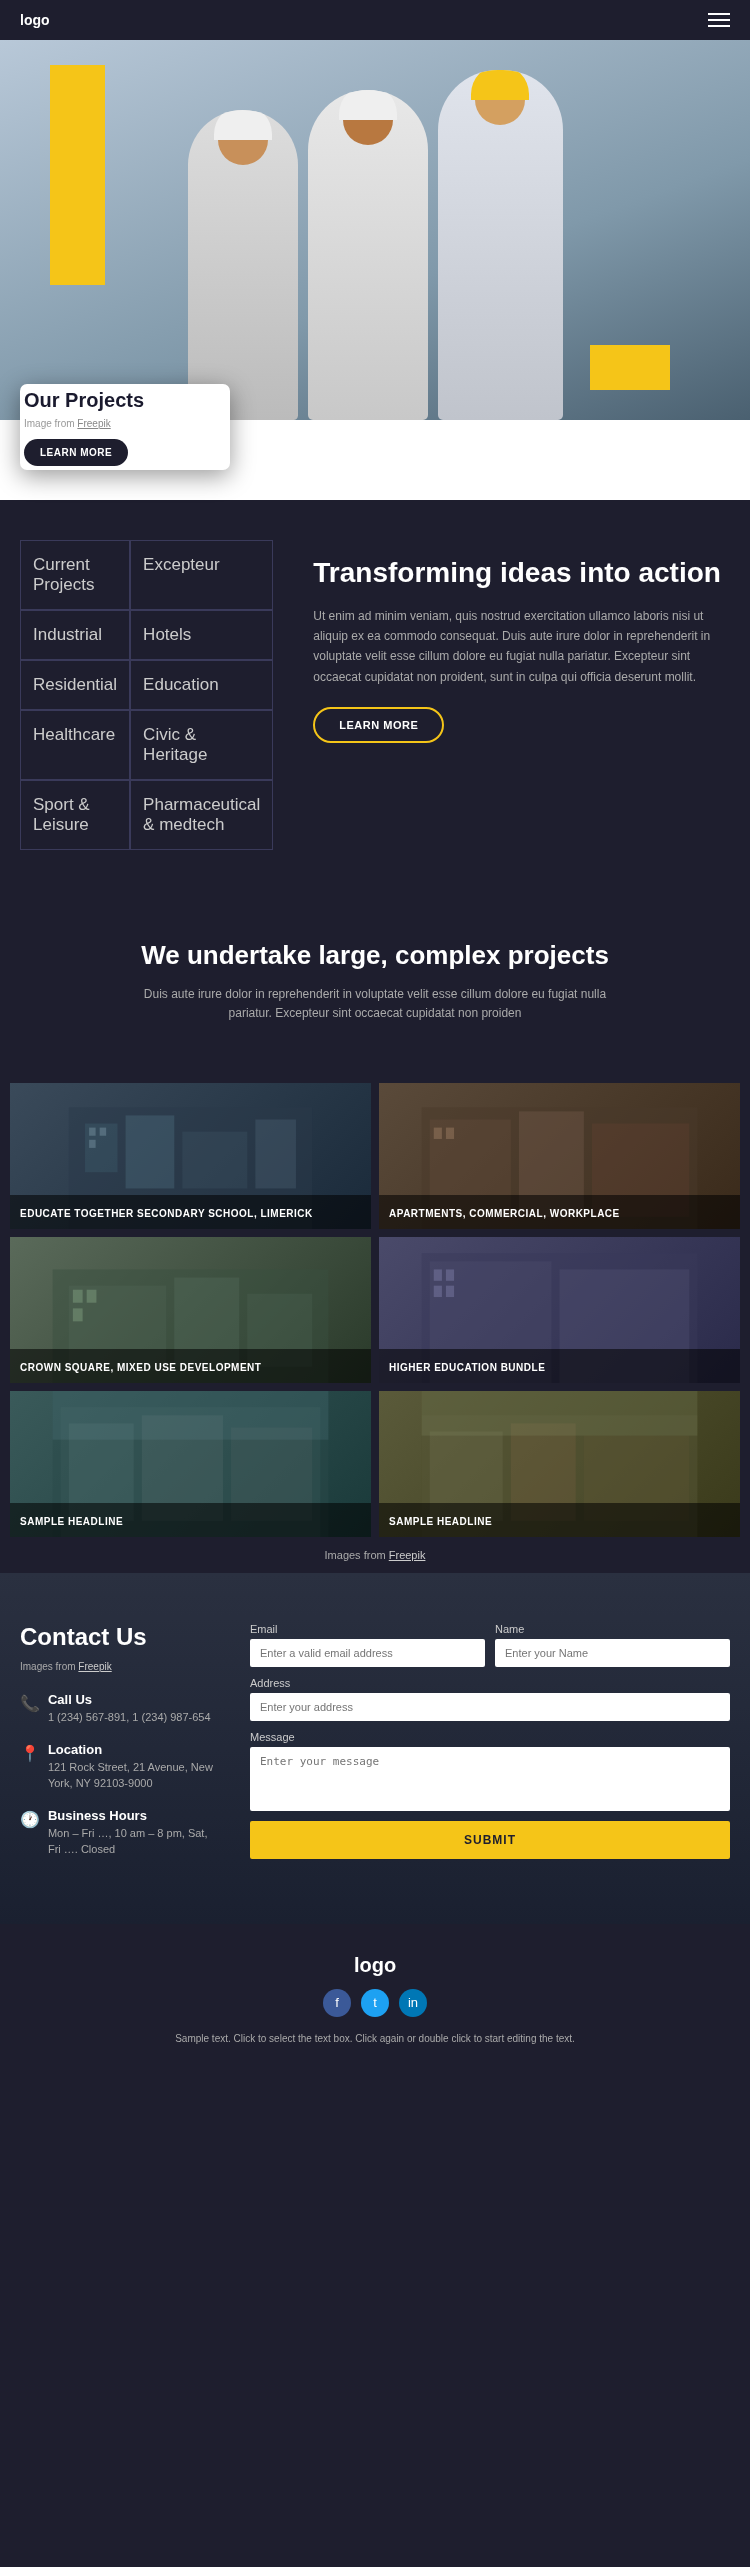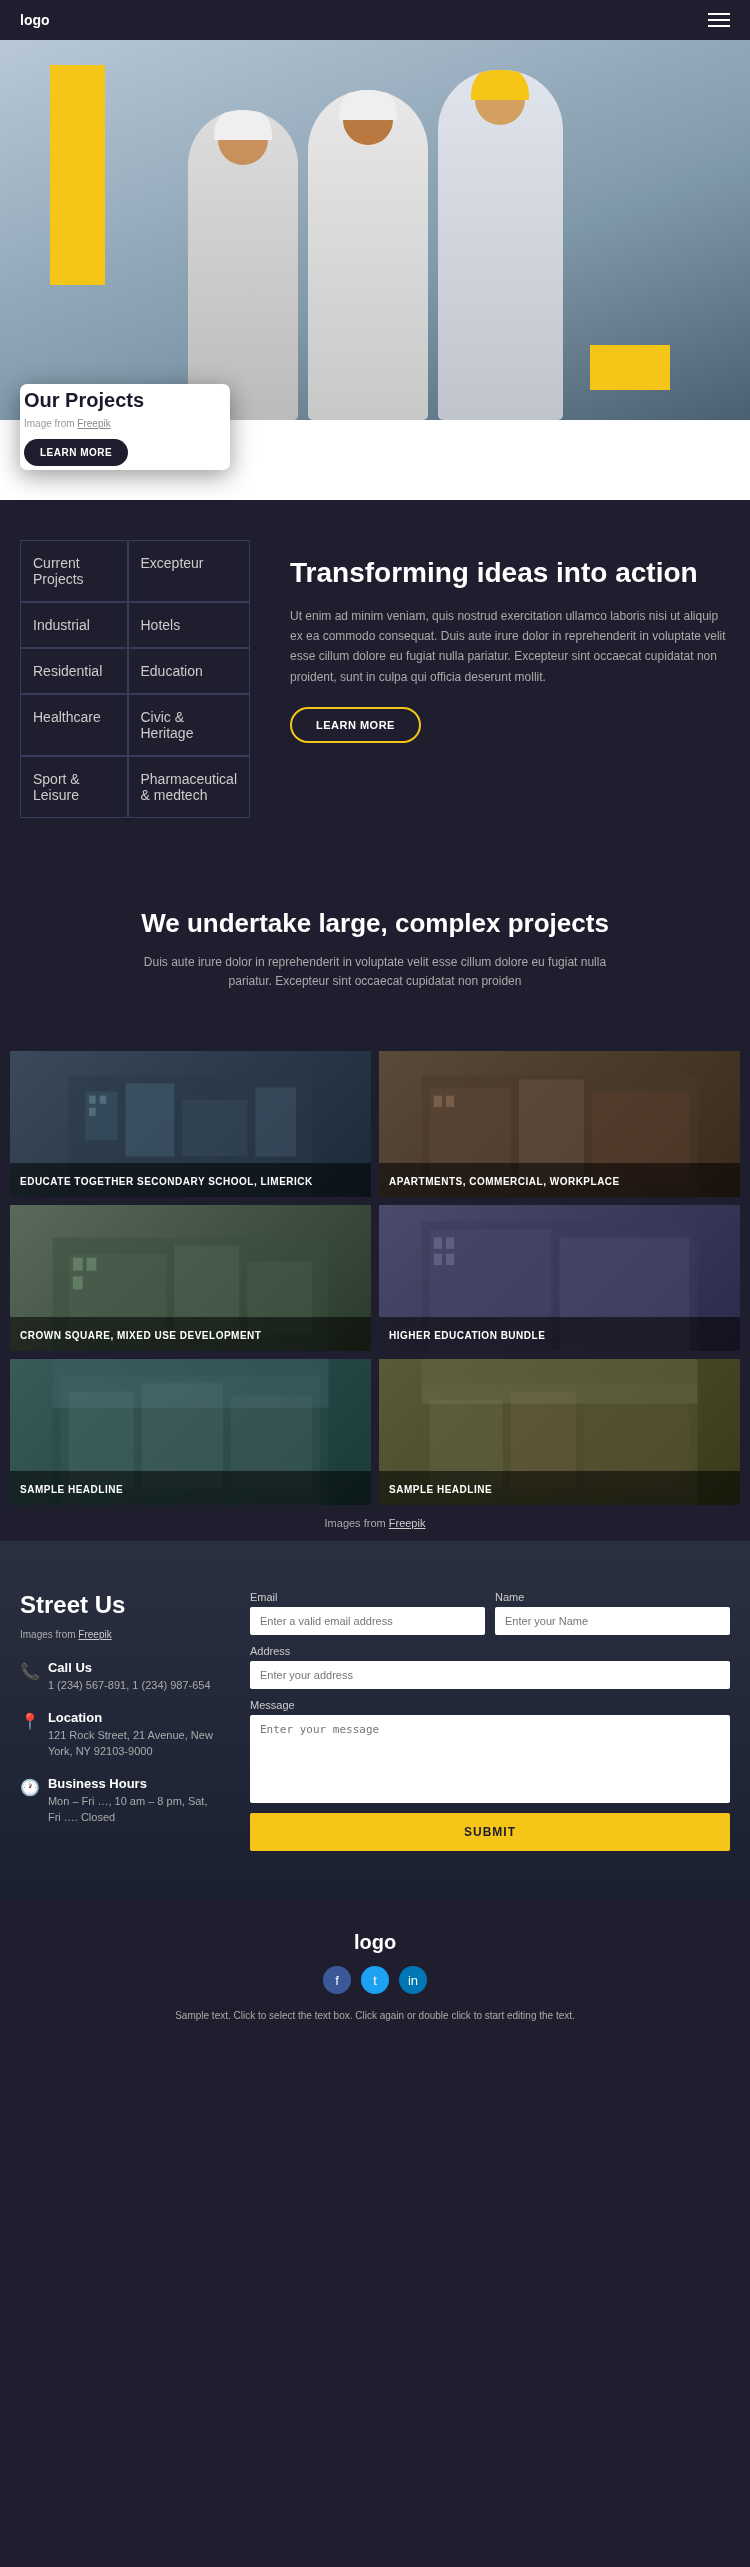--- a/index.html
+++ b/index.html
@@ -57,21 +57,21 @@
     }
     .projects-grid {
       display: grid;
       grid-template-columns: 1fr 1fr;
       gap: 0;
       flex: 0 0 230px;
     }
     .proj-item {
       border: 1px solid #3a3a5a;
       padding: 14px 12px;
-      font-size: 14px;
+      font-size: 17px;
       color: #ccc;
       cursor: pointer;
       transition: background 0.2s;
     }
     .proj-text {
       flex: 1;
     }
     .proj-text h2 {
       font-size: 28px;
       font-weight: 800;
@@ -240,21 +240,21 @@
     .form-group input, .form-group textarea {
       background: #fff;
       border: none;
       border-radius: 2px;
       padding: 8px 10px;
       font-size: 11px;
       color: #333;
       outline: none;
     }
     .form-group textarea {
-      height: 88px;
+      height: 64px;
       resize: none;
     }
     .btn-submit {
       background: #f5c518;
       color: #1e1e2e;
       border: none;
       width: 100%;
       padding: 12px;
       font-size: 12px;
       font-weight: bold;
@@ -567,21 +567,21 @@
   </div>
 
 </div>
 
 <div class="img-note">
   <span>Images from</span> <a href="#">Freepik</a>
 </div>
 
 <section class="contact-section">
   <div class="contact-left">
-    <h2>Street Us</h2>
+    <h2>Contact Us</h2>
     <p class="contact-img-note">
       <span>Images from</span> <a href="#">Freepik</a>
     </p>
     <div class="contact-info-item">
       <span class="contact-icon">📞</span>
       <div class="contact-info-text">
         <h4>Call Us</h4>
         <p>1 (234) 567-891, 1 (234) 987-654</p>
       </div>
     </div>

